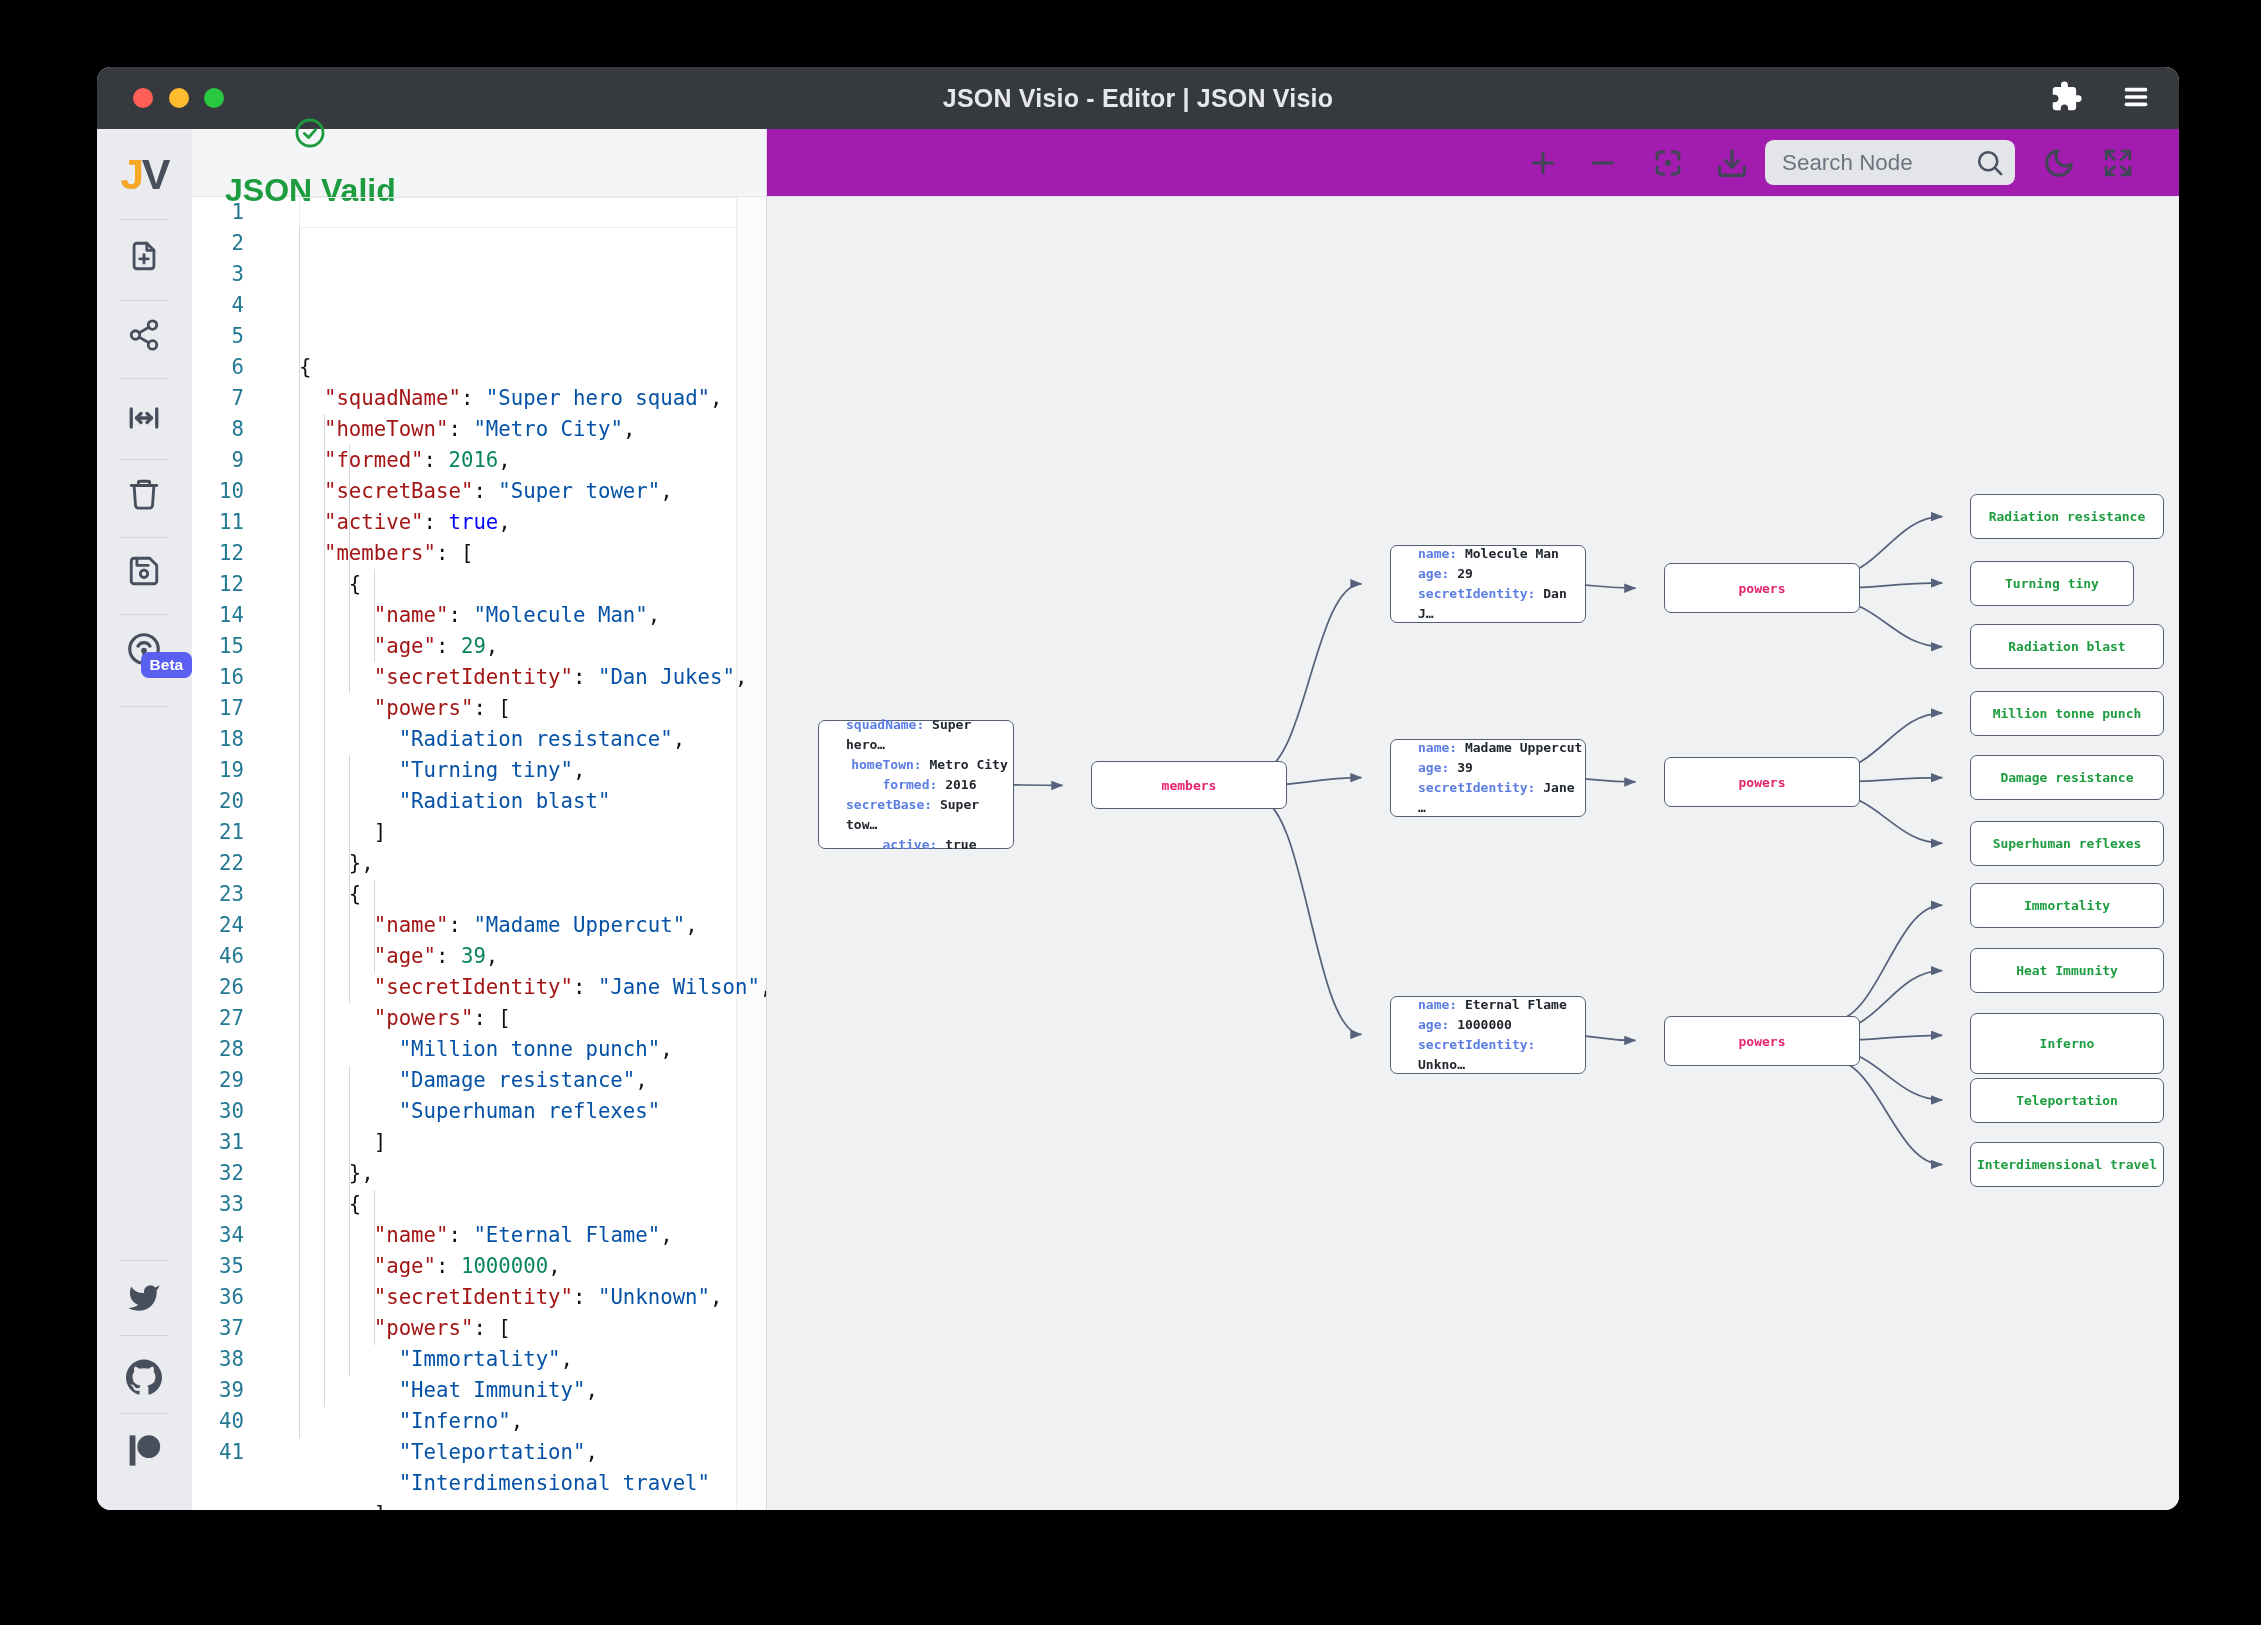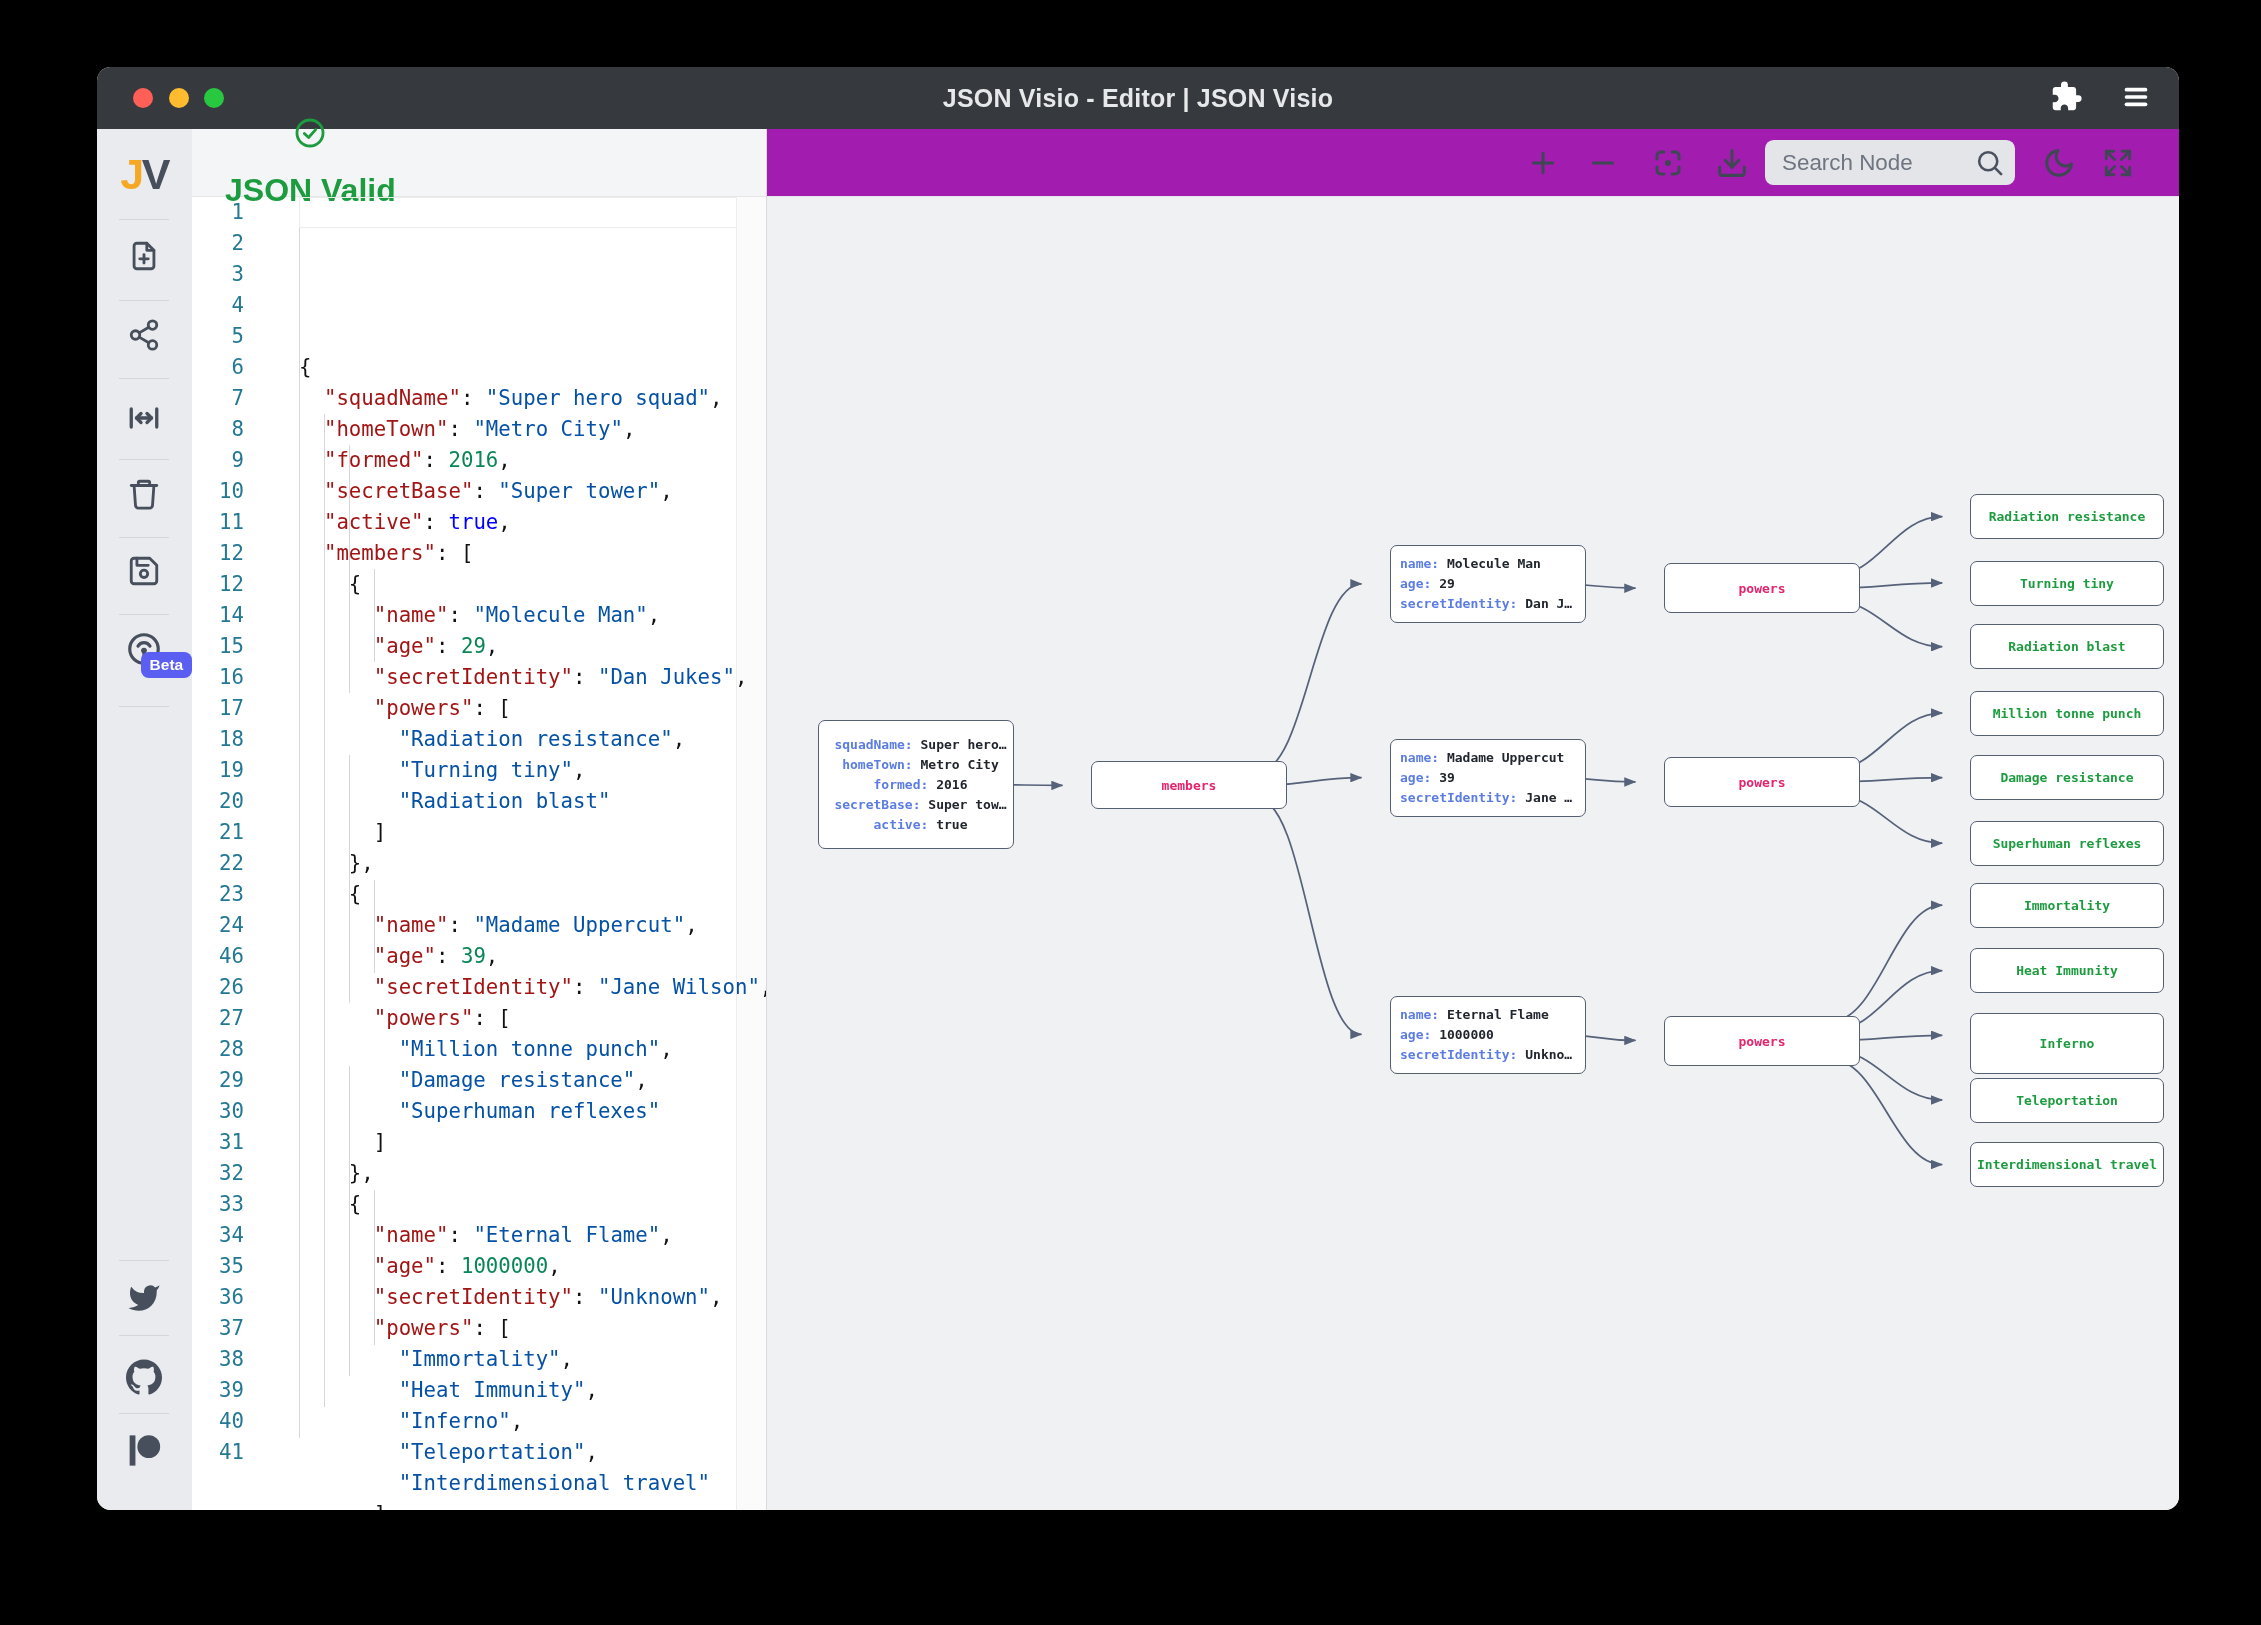--- a/index.html
+++ b/index.html
@@ -47,21 +47,21 @@
   .search-wrap{position:absolute;left:998px;top:11.2px;width:250px;height:45px;}
   .search-wrap input{width:100%;height:100%;box-sizing:border-box;background:#e3e5e8;border:none;border-radius:8.6px;
     padding:0 48px 0 17px;font-size:22.4px;color:#333;outline:none;font-family:"Liberation Sans",sans-serif;}
   .search-wrap input::placeholder{color:#6e7580;}
   .search-ic{position:absolute;right:10.3px;top:6.9px;}
   .canvas{flex:1;position:relative;background:#eff1f3;overflow:hidden;
     font-family:"DejaVu Sans Mono", monospace;}
   .canvas svg.edges{position:absolute;left:0;top:0;z-index:1;}
   .gnode{position:absolute;background:#fff;border:1.7px solid #545f72;border-radius:7px;box-sizing:border-box;
     z-index:2;display:flex;flex-direction:column;justify-content:center;cursor:pointer;font-size:13px;font-weight:bold;margin-left:28px;}
-  .gnode.kv{padding-left:9px;line-height:20px;}
+  .gnode.kv{padding-left:27px;line-height:20px;}
   .gnode .gk{color:#5b7ce2;}
   .gnode .gv{color:#21262e;}
   .gnode.lab{align-items:center;color:#e5246e;}
   .gnode.leaf{align-items:center;color:#1d9c3f;}
 </style>
 </head>
 <body>
 
 <div class="window">
 
@@ -331,21 +331,21 @@
             <div><span class="gk">active: </span><span class="gv">true</span></div>
           </div>
           <div class="gnode lab" style="left: 296px; top: 564px; width: 196px; height: 48px;">members</div>
           <div class="gnode kv" style="left: 595px; top: 348px; width: 196px; height: 78px;">
             <div><span class="gk">name: </span><span class="gv">Molecule Man</span></div>
             <div><span class="gk">age: </span><span class="gv">29</span></div>
             <div><span class="gk">secretIdentity: </span><span class="gv">Dan J…</span></div>
           </div>
           <div class="gnode lab" style="left: 869px; top: 366px; width: 196px; height: 50px;">powers</div>
           <div class="gnode leaf" style="left: 1175px; top: 297px; width: 194px; height: 45px;">Radiation resistance</div>
-          <div class="gnode leaf" style="left: 1175px; top: 364px; width: 194px; height: 45px;">Turning tiny</div>
+          <div class="gnode leaf" style="left: 1175px; top: 364px; width: 164px; height: 45px;">Turning tiny</div>
           <div class="gnode leaf" style="left: 1175px; top: 427px; width: 194px; height: 45px;">Radiation blast</div>
           <div class="gnode kv" style="left: 595px; top: 542px; width: 196px; height: 78px;">
             <div><span class="gk">name: </span><span class="gv">Madame Uppercut</span></div>
             <div><span class="gk">age: </span><span class="gv">39</span></div>
             <div><span class="gk">secretIdentity: </span><span class="gv">Jane …</span></div>
           </div>
           <div class="gnode lab" style="left: 869px; top: 560px; width: 196px; height: 50px;">powers</div>
           <div class="gnode leaf" style="left: 1175px; top: 494px; width: 194px; height: 45px;">Million tonne punch</div>
           <div class="gnode leaf" style="left: 1175px; top: 558px; width: 194px; height: 45px;">Damage resistance</div>
           <div class="gnode leaf" style="left: 1175px; top: 624px; width: 194px; height: 45px;">Superhuman reflexes</div>

